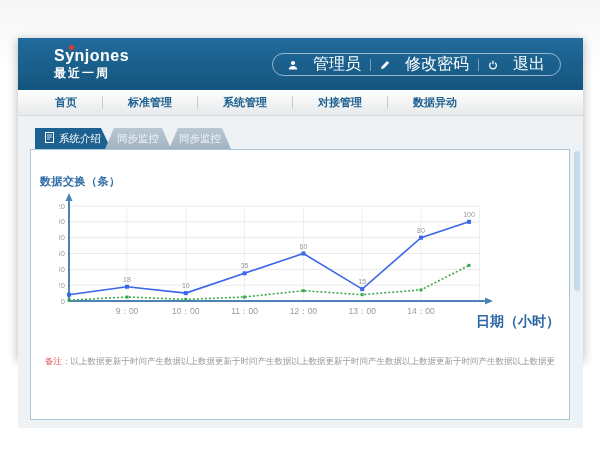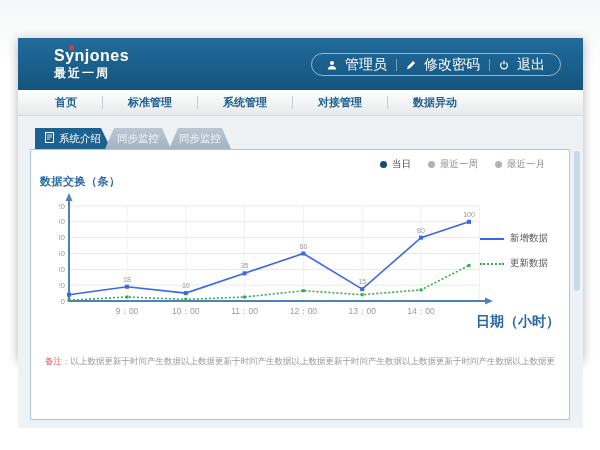--- a/index.html
+++ b/index.html
@@ -21,21 +21,21 @@
   .logo{color:#fff;line-height:1;position:relative;}
   .logo-line1{display:block;font-size:16px;font-weight:bold;letter-spacing:.5px;line-height:17px;}
   .logo-dot{position:absolute;left:15px;top:-2px;width:5px;height:5px;border-radius:50%;background:#e23b2e;}
   .logo-line2{display:block;font-size:12px;font-weight:bold;letter-spacing:2px;line-height:15px;margin-top:2px;}
   .app-title{color:#fff;font-size:15px;letter-spacing:1.5px;margin-left:22px;margin-top:2px;}
   .user-menu{
     position:absolute;right:22px;top:15px;height:21px;
     border:1px solid rgba(255,255,255,.55);border-radius:12px;
     display:flex;align-items:center;padding:0 6px;
   }
-  .user-item{display:flex;align-items:center;gap:8px;color:#fff;font-size:14px;padding:0 9px;cursor:pointer;white-space:nowrap;}
+  .user-item{display:flex;align-items:center;gap:15px;color:#fff;font-size:16px;padding:0 9px;cursor:pointer;white-space:nowrap;}
   .user-sep{width:1px;height:12px;background:rgba(255,255,255,.4);}
   
   .navbar{
     height:25px;background:linear-gradient(#fefefe,#e7e9ea);
     border-bottom:1px solid #d7dadd;display:flex;align-items:center;padding-left:12px;
   }
   .nav-item{color:#1c5f8e;font-weight:bold;font-size:11px;padding:0 25px;cursor:pointer;white-space:nowrap;}
   .nav-sep{width:1px;height:13px;background:#c7ccd0;}
   
   .content{position:relative;height:312px;background:#eff2f4;}
@@ -135,34 +135,20 @@
     </div>
     <div class="tab tab-inactive tab-i1">
       <span>同步监控</span>
     </div>
     <div class="tab tab-inactive tab-i2">
       <span>同步监控</span>
     </div>
 
     <div class="panel">
 
-      <div class="range-group">
-        <div class="range-item selected">
-          <span class="range-dot"></span>
-          <span>当日</span>
-        </div>
-        <div class="range-item">
-          <span class="range-dot"></span>
-          <span>最近一周</span>
-        </div>
-        <div class="range-item">
-          <span class="range-dot"></span>
-          <span>最近一月</span>
-        </div>
-      </div>
 
       <div class="y-title">数据交换（条）</div>
 
       <svg id="chart-svg" width="450" height="140">
           <line x1="10" y1="93.16666666666667" x2="420.6" y2="93.16666666666667" stroke="#e9e9e9" stroke-width="1"></line>
           <line x1="10" y1="77.33333333333334" x2="420.6" y2="77.33333333333334" stroke="#e9e9e9" stroke-width="1"></line>
           <line x1="10" y1="61.5" x2="420.6" y2="61.5" stroke="#e9e9e9" stroke-width="1"></line>
           <line x1="10" y1="45.66666666666667" x2="420.6" y2="45.66666666666667" stroke="#e9e9e9" stroke-width="1"></line>
           <line x1="10" y1="29.83333333333333" x2="420.6" y2="29.83333333333333" stroke="#e9e9e9" stroke-width="1"></line>
           <line x1="10" y1="14" x2="420.6" y2="14" stroke="#e9e9e9" stroke-width="1"></line>
@@ -210,30 +196,20 @@
           <rect x="8.5" y="106.70833333333333" width="3" height="3" fill="#3aa94a"></rect>
           <rect x="66.5" y="103.54166666666667" width="3" height="3" fill="#3aa94a"></rect>
           <rect x="125.3" y="105.91666666666667" width="3" height="3" fill="#3aa94a"></rect>
           <rect x="184.1" y="103.54166666666667" width="3" height="3" fill="#3aa94a"></rect>
           <rect x="242.89999999999998" y="97.20833333333333" width="3" height="3" fill="#3aa94a"></rect>
           <rect x="301.7" y="101.16666666666667" width="3" height="3" fill="#3aa94a"></rect>
           <rect x="360.5" y="96.41666666666667" width="3" height="3" fill="#3aa94a"></rect>
           <rect x="408.5" y="71.875" width="3" height="3" fill="#3aa94a"></rect>
         </svg>
 
-      <div class="legend">
-        <div class="legend-item">
-          <span class="legend-line" id="legend-line-0" style="border-top-color: rgb(58, 103, 232);"></span>
-          <span>新增数据</span>
-        </div>
-        <div class="legend-item">
-          <span class="legend-line dotted" id="legend-line-1" style="border-top-color: rgb(58, 169, 74);"></span>
-          <span>更新数据</span>
-        </div>
-      </div>
 
       <div class="x-label">日期（小时）</div>
 
       <div class="note">
         <span class="note-prefix">备注</span><span>：以上数据更新于时间产生数据以上数据更新于时间产生数据以上数据更新于时间产生数据以上数据更新于时间产生数据以上数据更新于</span>
       </div>
     </div>
 
     <div class="scrollbar">
       <div class="scroll-thumb"></div>

